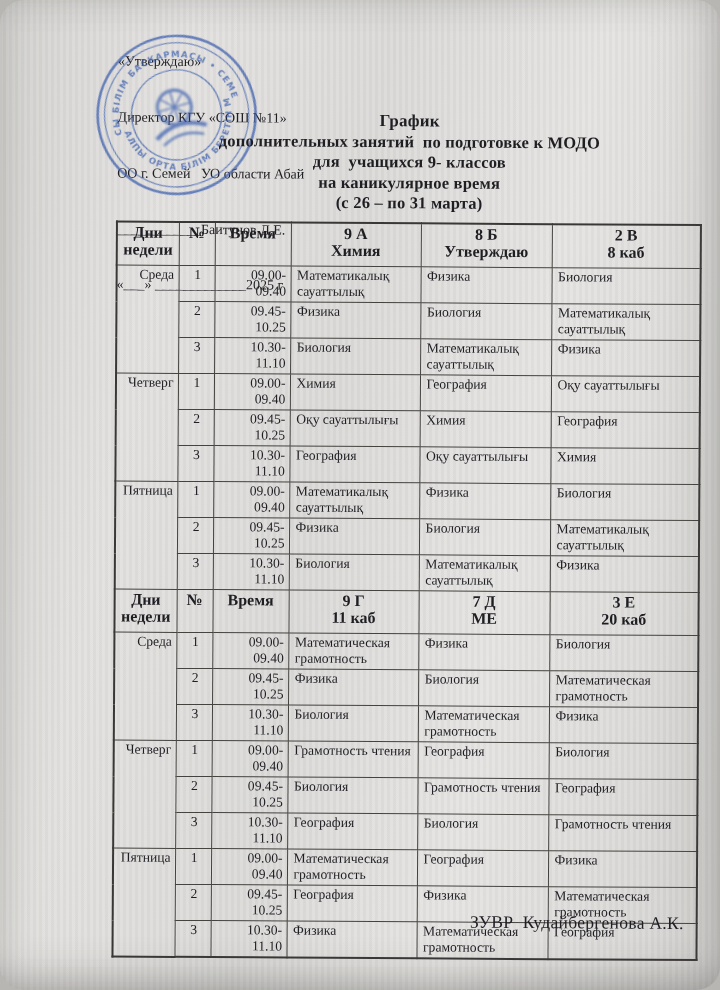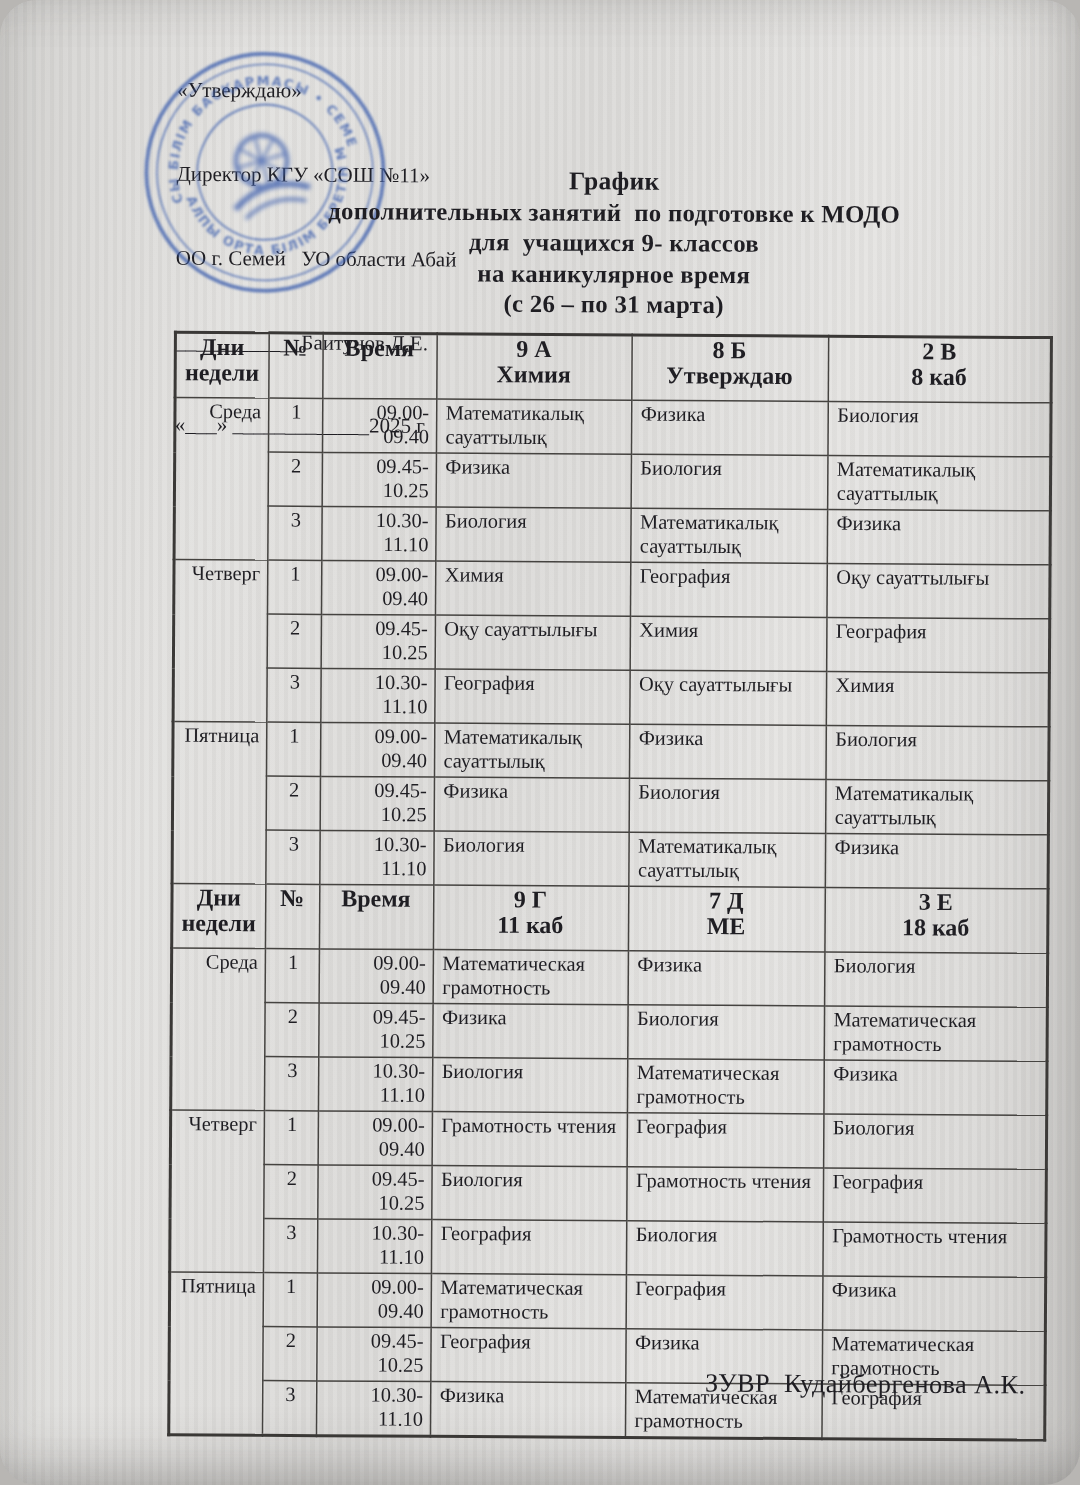--- a/index.html
+++ b/index.html
@@ -257,21 +257,21 @@
         <td>
           <div>9 Г</div>
           <div>11 каб</div>
         </td>
         <td>
           <div>7 Д</div>
           <div>МЕ</div>
         </td>
         <td>
           <div>3 Е</div>
-          <div>18 каб</div>
+          <div>20 каб</div>
         </td>
       </tr>
 
       <tr class="data">
         <td class="daycell" rowspan="3">Среда</td>
         <td class="numcell">1</td>
         <td class="timecell">
           <div>09.00-</div>
           <div>09.40</div>
         </td>

